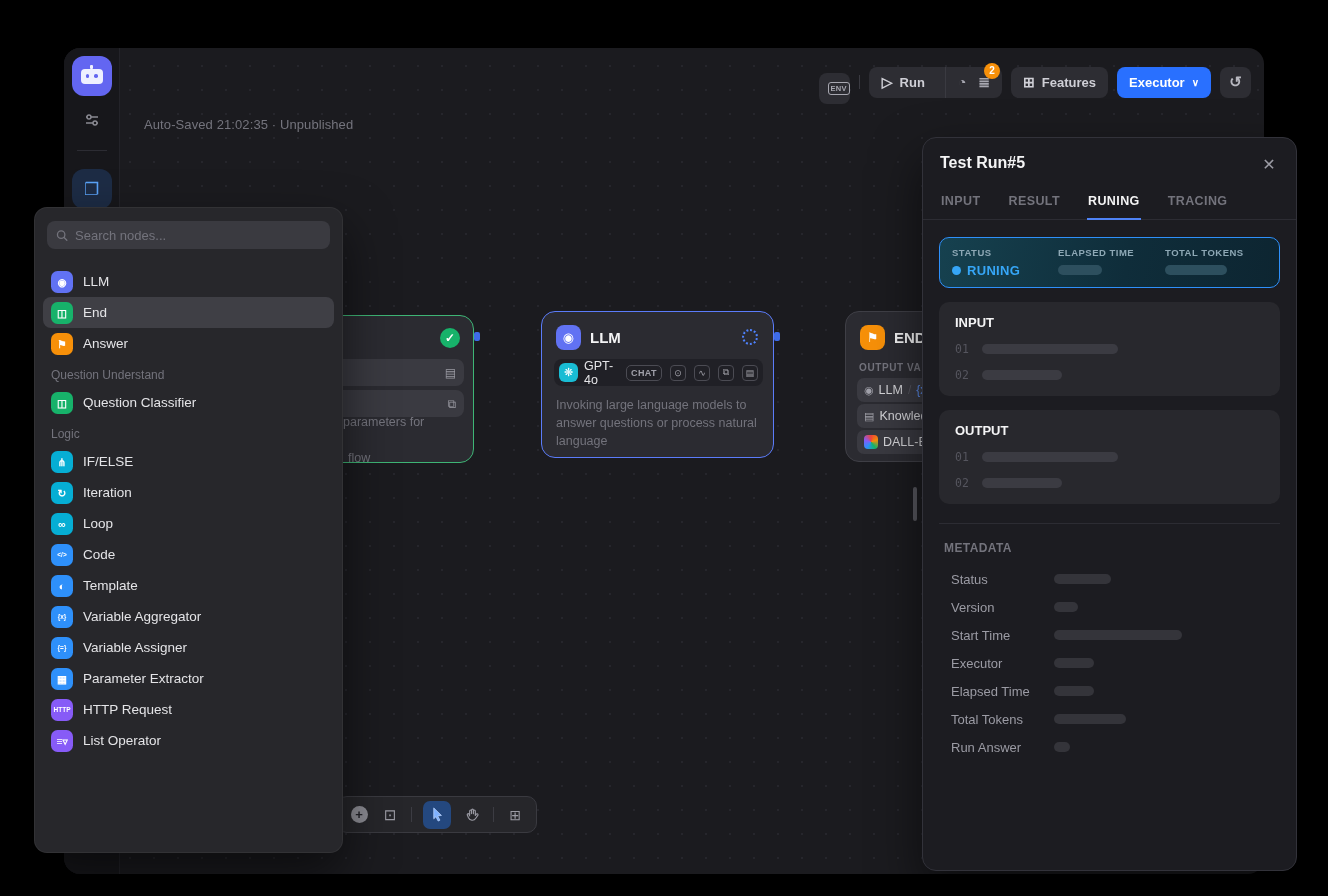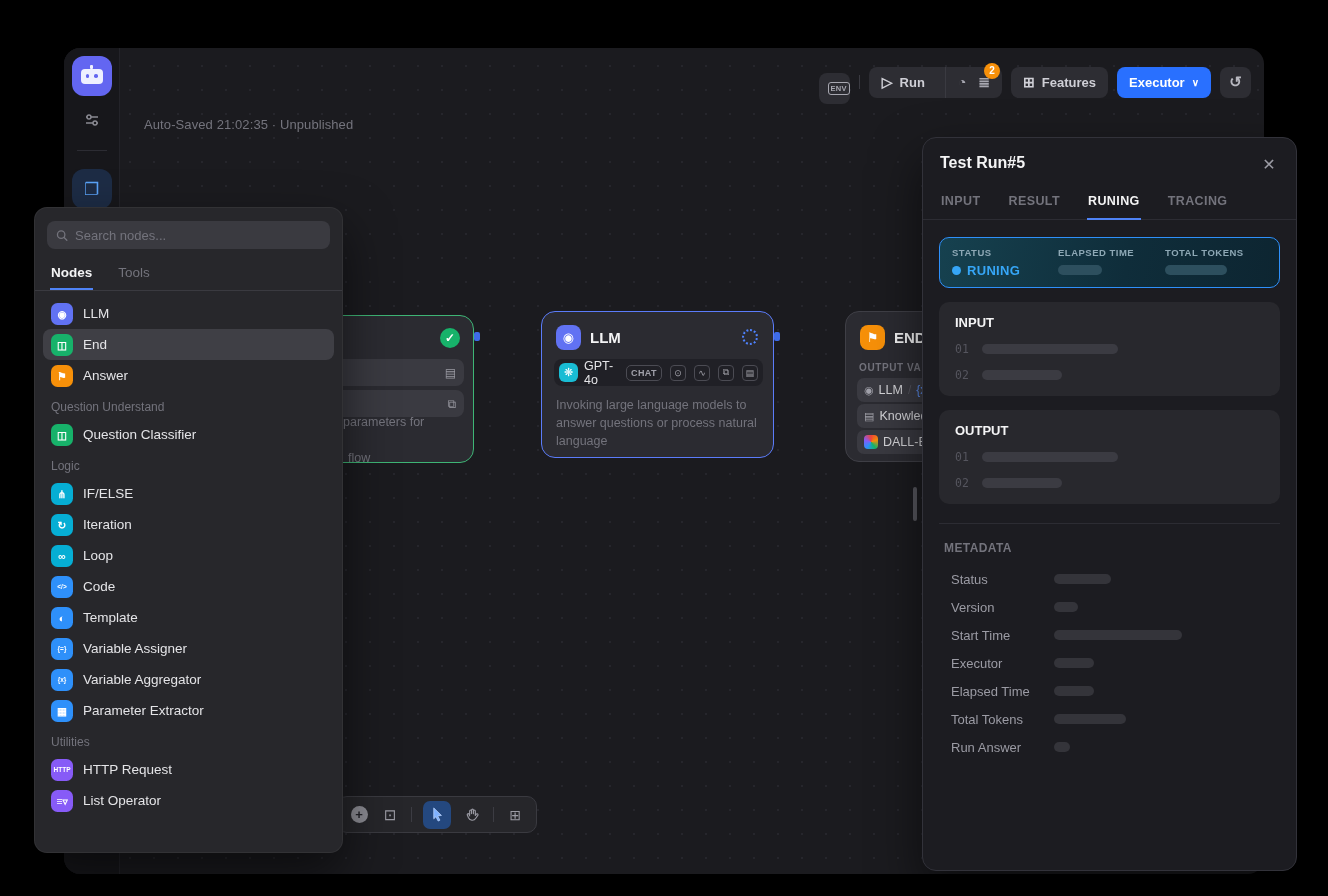--- a/index.html
+++ b/index.html
@@ -310,24 +310,20 @@
 </div>
 
 <div class="node-panel">
   <div class="search-box">
     <svg width="13" height="13" viewBox="0 0 14 14">
       <circle cx="6" cy="6" r="4.3" fill="none" stroke="#73737c" stroke-width="1.5"></circle>
       <line x1="9.4" y1="9.4" x2="12.6" y2="12.6" stroke="#73737c" stroke-width="1.5" stroke-linecap="round"></line>
     </svg>
     <input type="text" placeholder="Search nodes..." style="">
   </div>
-  <div class="np-tabs">
-    <div class="np-tab active">Nodes</div>
-    <div class="np-tab">Tools</div>
-  </div>
   <div class="node-list" id="node-list">
       <div class="np-item">
         <span class="np-icon" style="background: rgb(97, 114, 243);">◉</span>
         <span class="np-label">LLM</span>
       </div>
       <div class="np-item hover">
         <span class="np-icon" style="background: rgb(23, 178, 106);">◫</span>
         <span class="np-label">End</span>
       </div>
       <div class="np-item">
@@ -354,32 +350,31 @@
       </div>
       <div class="np-item">
         <span class="np-icon" style="background: rgb(46, 144, 250); font-size: 6.5px;">&lt;/&gt;</span>
         <span class="np-label">Code</span>
       </div>
       <div class="np-item">
         <span class="np-icon" style="background: rgb(46, 144, 250);">◐</span>
         <span class="np-label">Template</span>
       </div>
       <div class="np-item">
+        <span class="np-icon" style="background: rgb(46, 144, 250); font-size: 6.5px;">{x}</span>
+        <span class="np-label">Variable Aggregator</span>
+      </div>
+      <div class="np-item">
         <span class="np-icon" style="background: rgb(46, 144, 250); font-size: 6.5px;">{=}</span>
         <span class="np-label">Variable Assigner</span>
       </div>
       <div class="np-item">
-        <span class="np-icon" style="background: rgb(46, 144, 250); font-size: 6.5px;">{x}</span>
-        <span class="np-label">Variable Aggregator</span>
-      </div>
-      <div class="np-item">
         <span class="np-icon" style="background: rgb(46, 144, 250);">▦</span>
         <span class="np-label">Parameter Extractor</span>
       </div>
-      <div class="np-group-header">Utilities</div>
       <div class="np-item">
         <span class="np-icon" style="background: rgb(135, 91, 247); font-size: 6.5px;">HTTP</span>
         <span class="np-label">HTTP Request</span>
       </div>
       <div class="np-item">
         <span class="np-icon" style="background: rgb(135, 91, 247);">≡▿</span>
         <span class="np-label">List Operator</span>
       </div>
     </div>
 </div>

